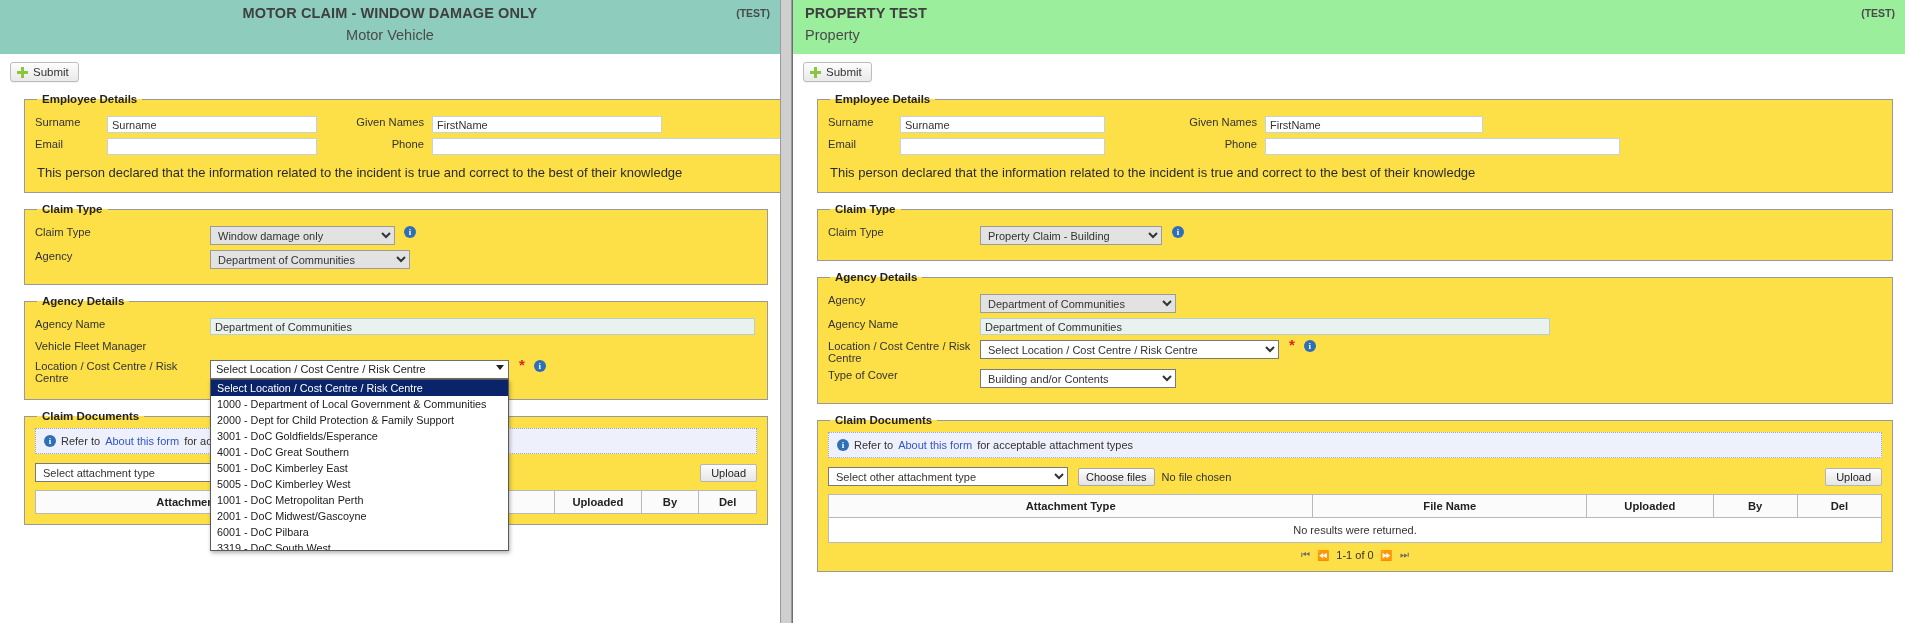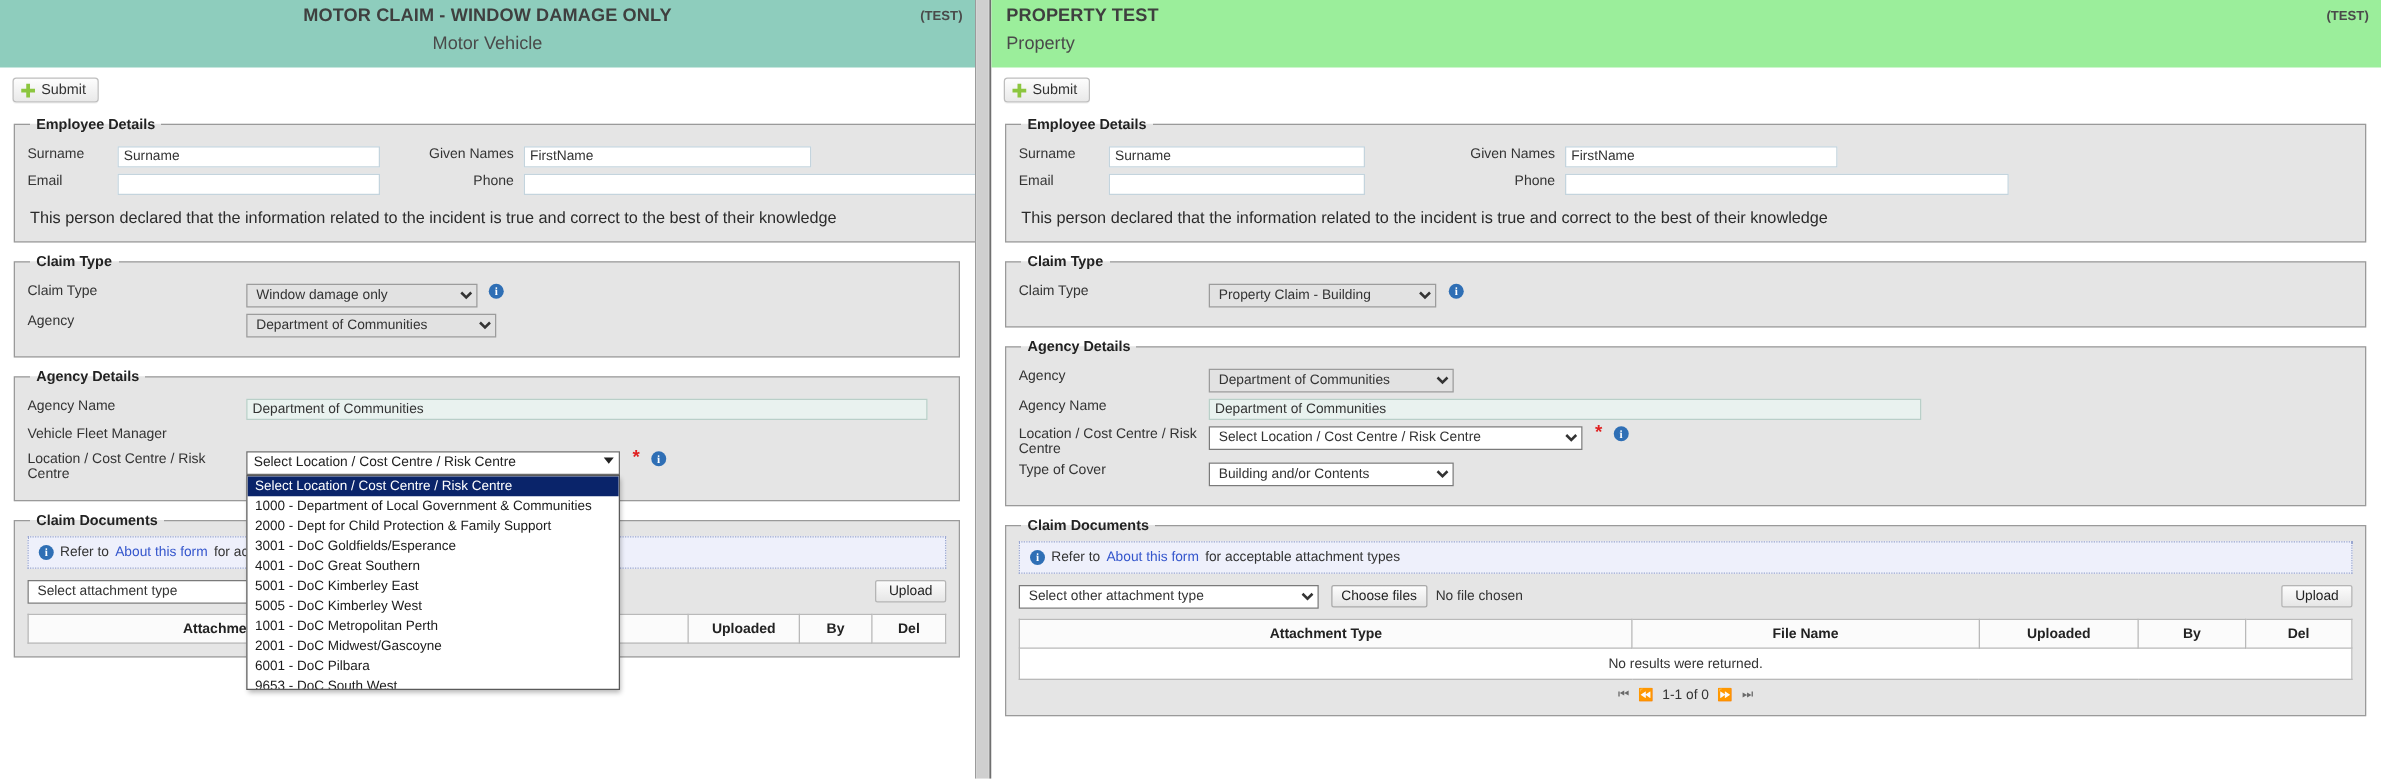--- a/index.html
+++ b/index.html
@@ -52,23 +52,23 @@
   }
   .plus-icon { width: 11px; height: 11px; display:inline-block; position:relative; }
   .plus-icon::before, .plus-icon::after {
     content:""; position:absolute; background:#8cc63f; border:0;
   }
   .plus-icon::before { left:4px; top:0; width:3px; height:11px; }
   .plus-icon::after  { left:0; top:4px; width:11px; height:3px; }
 
   
   fieldset.group {
-    margin: 4px 12px 10px 11px;
+    margin: 4px 12px 10px 24px;
     border: 1px solid #9a9a9a;
-    background: #e5e5e5;
+    background: #fde047;
     padding: 6px 10px 10px 10px;
   }
   fieldset.group > legend {
     font-size: 11.5px; font-weight: bold; color: #222;
     padding: 0 5px; margin-left: 2px;
   }
   .row { display: flex; align-items: flex-start; margin: 5px 0; }
   .lbl { font-size: 11.2px; color: #333; }
   .txt {
     border: 1px solid #c4d4dd; background: #fff;
@@ -225,21 +225,21 @@
               <div class="opt sel">Select Location / Cost Centre / Risk Centre</div>
               <div class="opt">1000 - Department of Local Government &amp; Communities</div>
               <div class="opt">2000 - Dept for Child Protection &amp; Family Support</div>
               <div class="opt">3001 - DoC Goldfields/Esperance</div>
               <div class="opt">4001 - DoC Great Southern</div>
               <div class="opt">5001 - DoC Kimberley East</div>
               <div class="opt">5005 - DoC Kimberley West</div>
               <div class="opt">1001 - DoC Metropolitan Perth</div>
               <div class="opt">2001 - DoC Midwest/Gascoyne</div>
               <div class="opt">6001 - DoC Pilbara</div>
-              <div class="opt">9653 - DoC South West</div>
+              <div class="opt">3319 - DoC South West</div>
             </div>
         </div>
         <span class="req-star" style="margin-left:10px">*</span>
         <span class="info-icon" style="margin-left:9px">i</span>
       </div>
     </fieldset>
 
     <fieldset class="group">
       <legend>Claim Documents</legend>
       <div class="note-bar">

